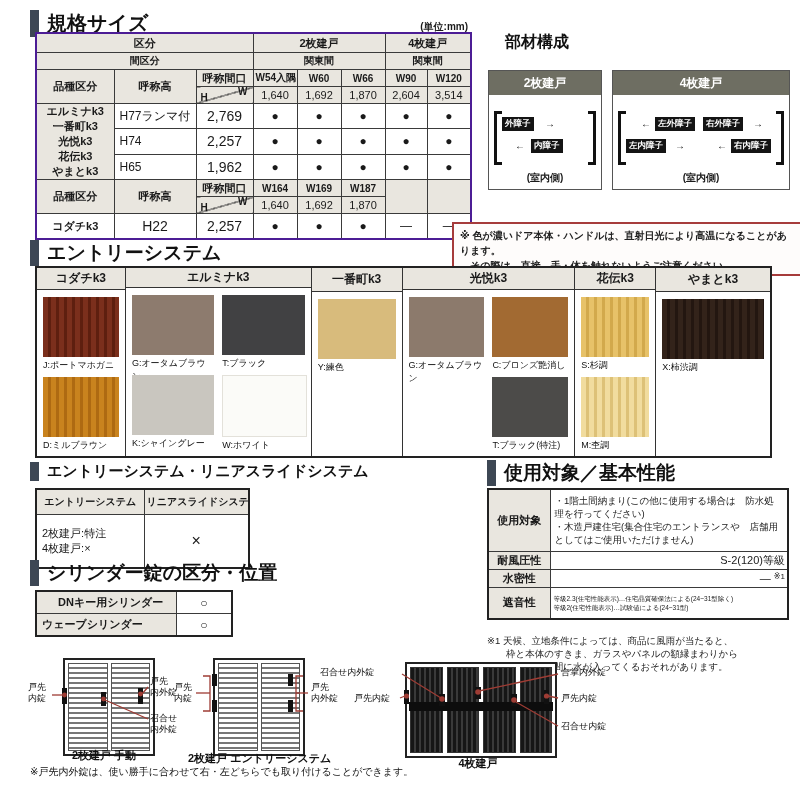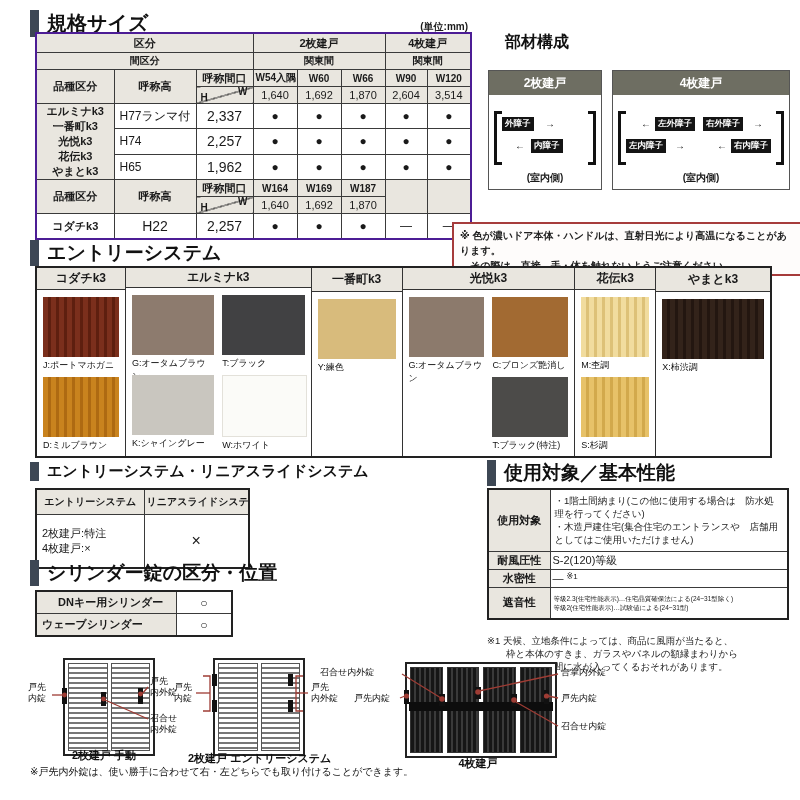--- a/index.html
+++ b/index.html
@@ -67,21 +67,21 @@
   
   .entry-t{position:absolute;left:35px;top:488px;width:213px;border:2px solid #222;}
   .entry-t td{height:24px;}
   .entry-t .body td{height:52px;}
   .cyl-t{position:absolute;left:35px;top:590px;width:198px;border:2px solid #222;}
   .cyl-t td{height:21px;}
 
   
   .perf{position:absolute;left:487px;top:488px;width:302px;border:2px solid #222;}
   .perf .lab{width:62px;}
-  .perf .val{text-align:left;font-size:11px;}
+  .perf .val{text-align:right;font-size:11px;}
   .perf .tgt{font-size:9.5px;text-align:left;white-space:normal;line-height:13px;padding:3px 4px;}
   .perf .tiny{font-size:6.5px;text-align:left;line-height:9px;padding:2px 3px;}
   .footnote{position:absolute;left:487px;top:634px;width:302px;font-size:9.5px;line-height:13px;color:#222;}
 
   
   .door2{position:absolute;width:82px;height:88px;border:2px solid #222;background:#fff;
      display:flex;gap:3px;padding:3px;box-sizing:content-box;}
   .door2 .panel{flex:1;border:1px solid #555;
      background:repeating-linear-gradient(180deg,#fff 0px,#fff 3px,#777 3px,#777 5px);}
   .door4{position:absolute;left:405px;top:662px;width:142px;height:86px;border:2px solid #222;
@@ -151,21 +151,21 @@
     </tr>
     <tr class="r24">
       <td rowspan="3" class="hd prod-group">
         <span>エルミナk3</span><br>
         <span>一番町k3</span><br>
         <span>光悦k3</span><br>
         <span>花伝k3</span><br>
         <span>やまとk3</span>
       </td>
       <td class="cl">H77ランマ付</td>
-      <td class="num big">2,337</td>
+      <td class="num big">2,769</td>
       <td class="dot">●</td>
       <td class="dot dl">●</td>
       <td class="dot dl">●</td>
       <td class="dot">●</td>
       <td class="dot dl">●</td>
     </tr>
     <tr class="r24">
       <td class="cl">H74</td>
       <td class="num big">2,257</td>
       <td class="dot">●</td>
@@ -321,26 +321,26 @@
         <div class="citem w50">
           <div class="swatch" style="background: rgb(76, 75, 73);"></div>
           <div class="clabel">T:ブラック(特注)</div>
         </div>
       </div>
     </div>
     <div class="cgroup" style="width:80px;">
       <div class="chead">花伝k3</div>
       <div class="cbody">
         <div class="citem w100">
+          <div class="swatch" style="background: repeating-linear-gradient(90deg, rgb(231, 194, 105) 0px, rgb(231, 194, 105) 5px, rgb(210, 169, 76) 5px, rgb(210, 169, 76) 8px);"></div>
+          <div class="clabel">S:杉調</div>
+        </div>
+        <div class="citem w100">
           <div class="swatch" style="background: repeating-linear-gradient(90deg, rgb(241, 220, 158) 0px, rgb(241, 220, 158) 5px, rgb(221, 193, 119) 5px, rgb(221, 193, 119) 8px);"></div>
           <div class="clabel">M:杢調</div>
-        </div>
-        <div class="citem w100">
-          <div class="swatch" style="background: repeating-linear-gradient(90deg, rgb(231, 194, 105) 0px, rgb(231, 194, 105) 5px, rgb(210, 169, 76) 5px, rgb(210, 169, 76) 8px);"></div>
-          <div class="clabel">S:杉調</div>
         </div>
       </div>
     </div>
     <div class="cgroup" style="width:114px;">
       <div class="chead">やまとk3</div>
       <div class="cbody">
         <div class="citem w100">
           <div class="swatch" style="background: repeating-linear-gradient(90deg, rgb(51, 35, 26) 0px, rgb(51, 35, 26) 5px, rgb(35, 22, 16) 5px, rgb(35, 22, 16) 8px);"></div>
           <div class="clabel">X:柿渋調</div>
         </div>

